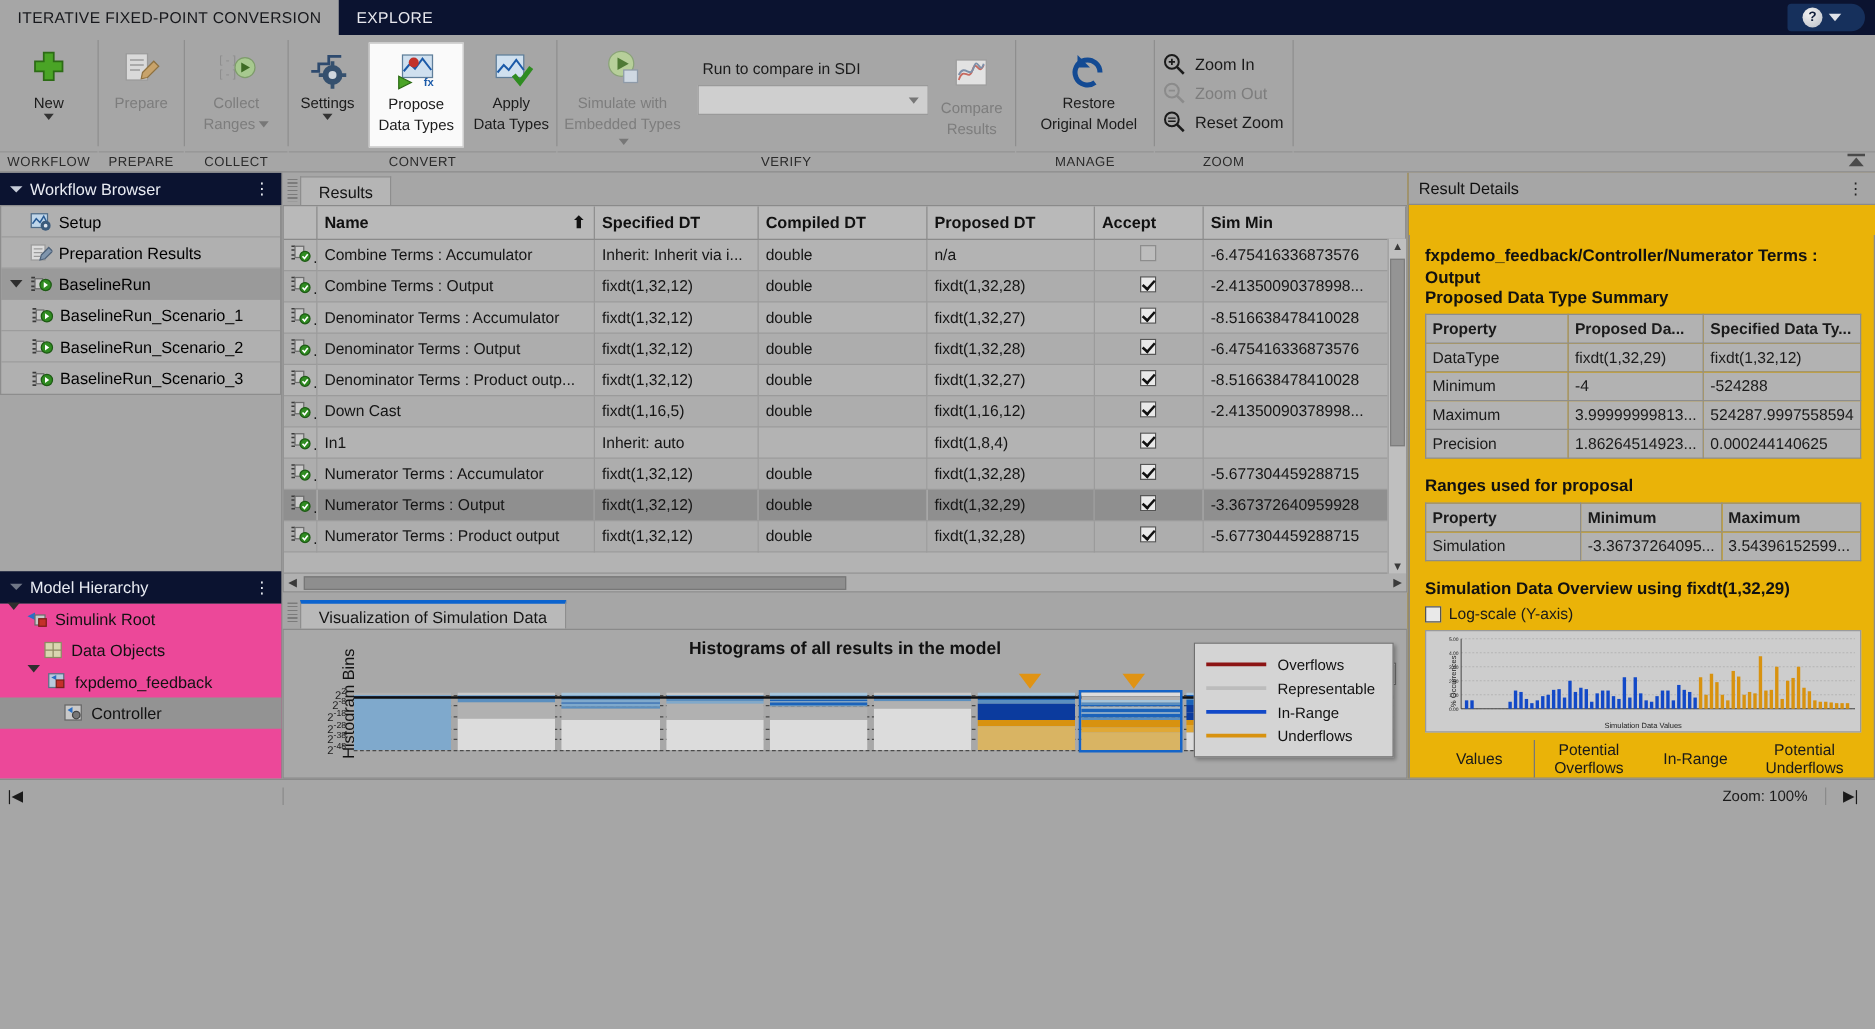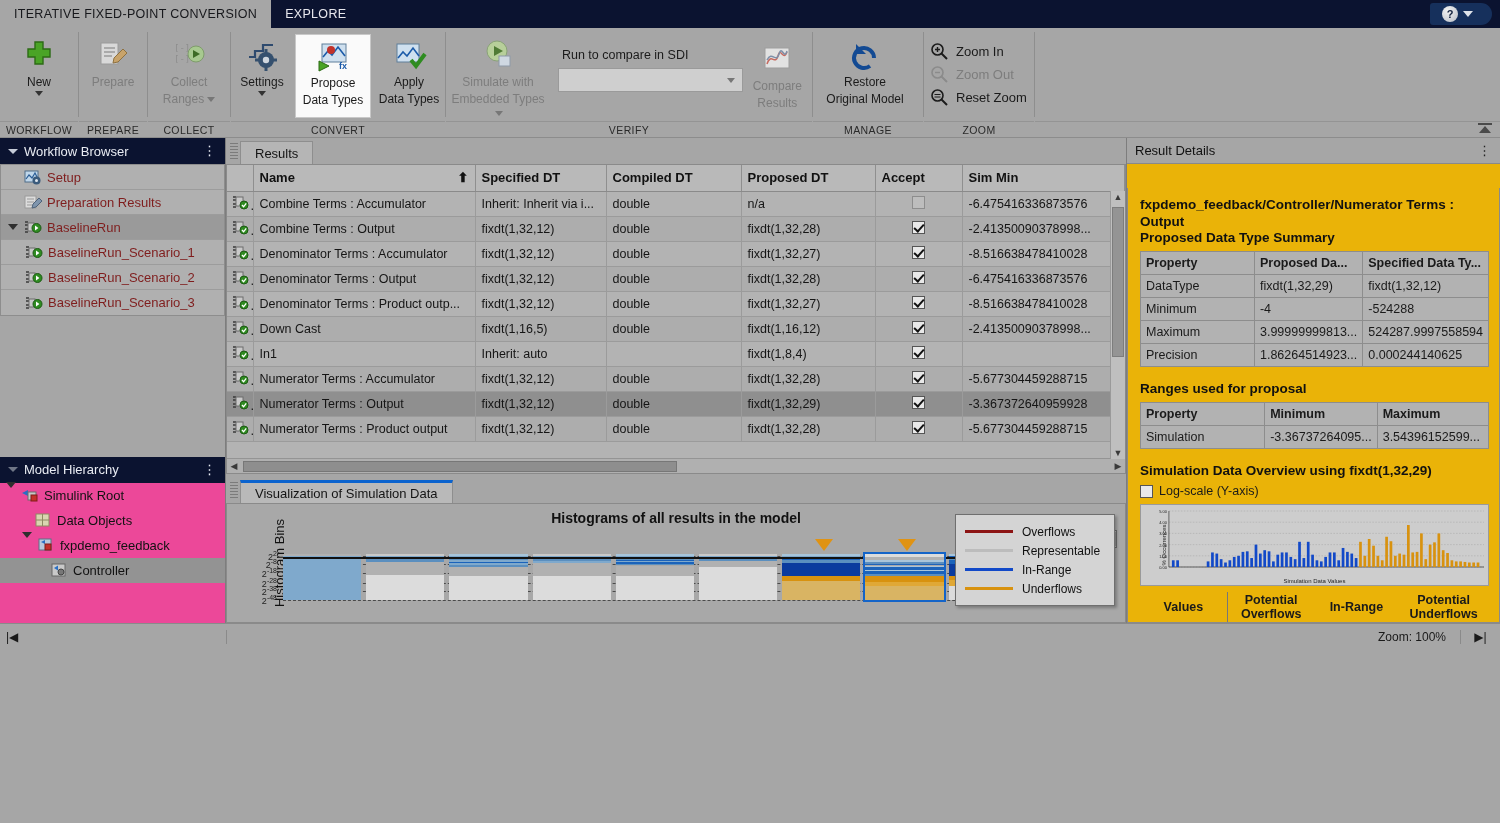--- a/index.html
+++ b/index.html
@@ -82,21 +82,21 @@
     height:26px; background:#0b1330; color:#e9ecf3; display:flex; align-items:center;
     padding:0 8px; font-size:13px; gap:6px;
   }
   .panel-head .dots { margin-left:auto; letter-spacing:1px; font-size:13px; line-height:10px;}
   .caret-panel { width:0;height:0;border-left:5px solid transparent;border-right:5px solid transparent;border-top:5px solid #c6ccd8; }
   .caret-panel.dim { border-top-color:#6f7686; }
 
   .treebox { background:#b0b0b0; border:1px solid #8d8d8d; }
   .trow {
     height:25px; display:flex; align-items:center; gap:5px; padding-left:6px;
-    border-bottom:1px solid #9c9c9c; font-size:13px; color:#7f1d1d; cursor:default;text-align:center;
+    border-bottom:1px solid #9c9c9c; font-size:13px; color:#000000; cursor:default;text-align:center;
   }
   .trow.sel { background:#9a9a9a; }
   .trow .tw { width:12px; display:flex; justify-content:center; }
   .tri { width:0;height:0;border-left:5px solid transparent;border-right:5px solid transparent;border-top:6px solid #2e2e2e; }
   .ticon { width:18px; height:16px; flex:0 0 18px; }
   .mh { flex:1; background:#ec4899; }
   .mrow { height:25px; display:flex; align-items:center; gap:5px; font-size:13px; color:#121212; cursor:default;}
   .mrow.sel { background:#939393; }
 
   
@@ -162,21 +162,21 @@
   .rd-title { font-size:13.5px; font-weight:bold; color:#111; line-height:17px; }
   .rd-h { font-size:13.5px; font-weight:bold; color:#111; margin:0 0 6px 0;}
   table.dt { width:100%; border-collapse:collapse; border:1px solid #6f6f6f; margin-bottom:14px; }
   table.dt th { background:#b2b2b2; border:1px solid #8d8d8d; font-size:12.5px; font-weight:bold;
                 text-align:left; padding:3px 5px; height:23px; white-space:nowrap; overflow:hidden;}
   table.dt td { background:#b2b2b2; border:1px solid #8d8d8d; font-size:12.5px; padding:2px 5px; height:23px;
                 white-space:nowrap; overflow:hidden; text-overflow:ellipsis;}
   .logrow { display:flex; align-items:center; gap:6px; font-size:12.5px; margin:4px 0 6px 0; }
   .minichart { height:82px; background:#cdcdcd; border:1px solid #9a9a9a; position:relative; margin-bottom:6px;}
   table.ov { width:100%; border-collapse:collapse; font-size:12.5px; }
-  table.ov th { font-weight:bold; text-align:center; padding:1px 2px; line-height:14px; }
+  table.ov th { font-weight:normal; text-align:center; padding:1px 2px; line-height:14px; }
   table.ov td { text-align:center; padding:0px 2px; line-height:17px; }
   table.ov .vcol { border-right:1px solid #777; }
   .sw { display:inline-block; width:10px;height:10px; vertical-align:-1px; margin-right:4px;}
 
   
   .statusbar { height:26px; flex:0 0 26px; background:#a6a6a6; border-top:1px solid #8a8a8a; display:flex; align-items:center; }
   .status-left { width:226px; flex:0 0 226px; display:flex; align-items:center; padding-left:6px; }
   .status-mid { flex:1; display:flex; align-items:center; justify-content:flex-end; padding-right:14px; font-size:12px;}
   .status-right { width:40px; display:flex; align-items:center; justify-content:center;}
 </style>
@@ -330,21 +330,21 @@
           </div>
           <div class="lbl">Compare</div>
           <div class="lbl">Results</div>
         </div>
       </div>
       <div class="rgroup-name">VERIFY</div>
     </div>
     <div class="rsep"></div>
 
     <div class="rgroup" style="width:110px">
-      <div class="rgroup-body" style="justify-content:flex-start">
+      <div class="rgroup-body" style="justify-content:flex-end">
         <div class="rbtn" style="width:104px">
           <div class="ic">
             <svg width="36" height="34" viewBox="0 0 36 34">
               <path d="M27 20a10 10 0 1 0-4 8" stroke="#134a93" stroke-width="4" fill="none"></path>
               <path d="M9 6v10h10z" fill="#134a93"></path>
             </svg>
           </div>
           <div class="lbl">Restore</div>
           <div class="lbl">Original Model</div>
         </div>

